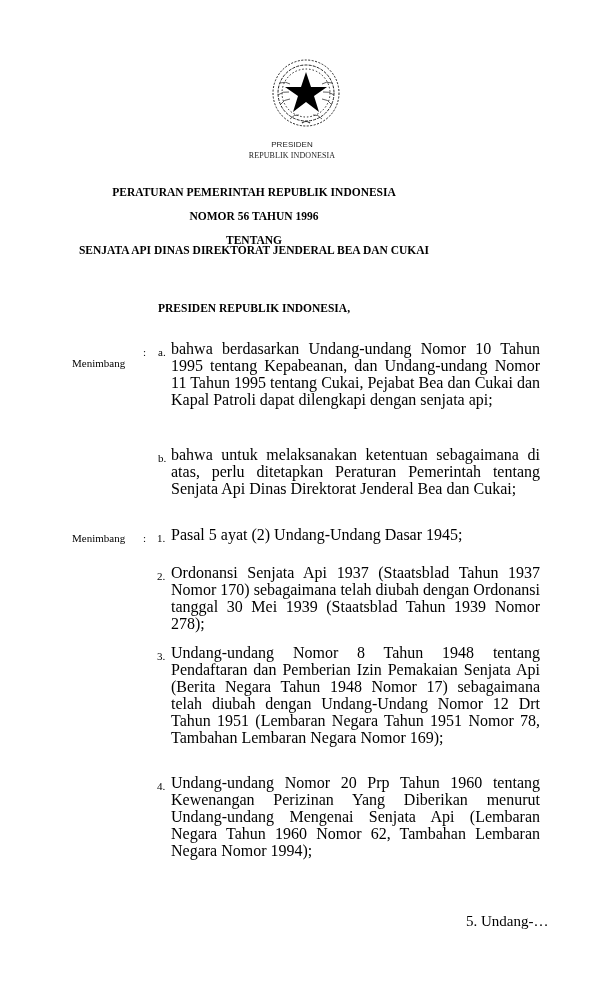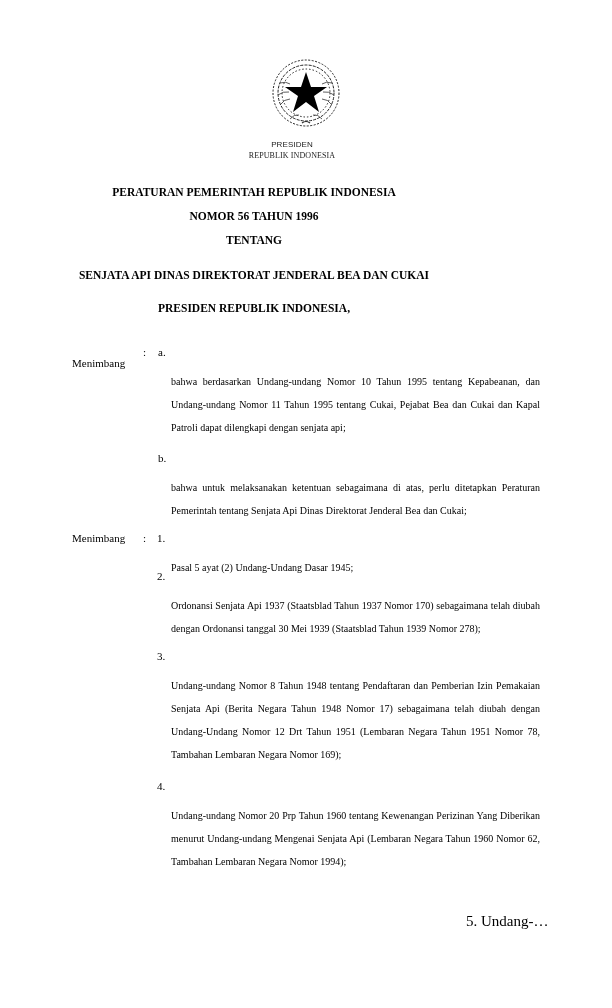--- a/index.html
+++ b/index.html
@@ -8,28 +8,28 @@
   .emblem { position: absolute; left: 268px; top: 55px; width: 76px; height: 76px; }
   .emblem-caption { position: absolute; left: 0; width: 584px; text-align: center;
          font-family: "Liberation Sans", "DejaVu Sans", sans-serif; font-size: 8px; letter-spacing: 0.1px; color: #222; }
   .cap1 { top: 140px; }
   .cap2 { top: 151px; font-family: Liberation Serif, serif; }
   .title-line { position: absolute; left: 0; width: 508px; text-align: center;
          font-weight: bold; font-size: 11.5px; }
   .t1 { top: 186px; }
   .t2 { top: 210px; }
   .t3 { top: 234px; }
-  .t4 { top: 269px; }
+  .t4 { top: 244px; }
   .t5 { top: 302px; }
 
   .section-label { position: absolute; left: 72px; font-size: 11px; }
   .section-colon { position: absolute; left: 143px; font-size: 11px; }
   .item-marker { position: absolute; font-size: 11px; }
-  .item-body { position: absolute; left: 171px; width: 369px; font-size: 10px;
-         line-height: 23px; text-align: justify; margin-top: 30px; }
+  .item-body { position: absolute; left: 171px; width: 369px; font-size: 16px;
+         line-height: 17px; text-align: justify; }
   .footer-next { position: absolute; left: 466px; top: 913px; font-size: 15px; }
 </style>
 </head>
 <body>
 
 <div class="emblem">
   <svg width="76" height="76" viewBox="0 0 76 76">
     <g fill="none" stroke="#222" stroke-width="1">
       <circle cx="38" cy="38" r="33" stroke-dasharray="2 1.5"></circle>
       <circle cx="38" cy="38" r="28" stroke-dasharray="3 1.2"></circle>

